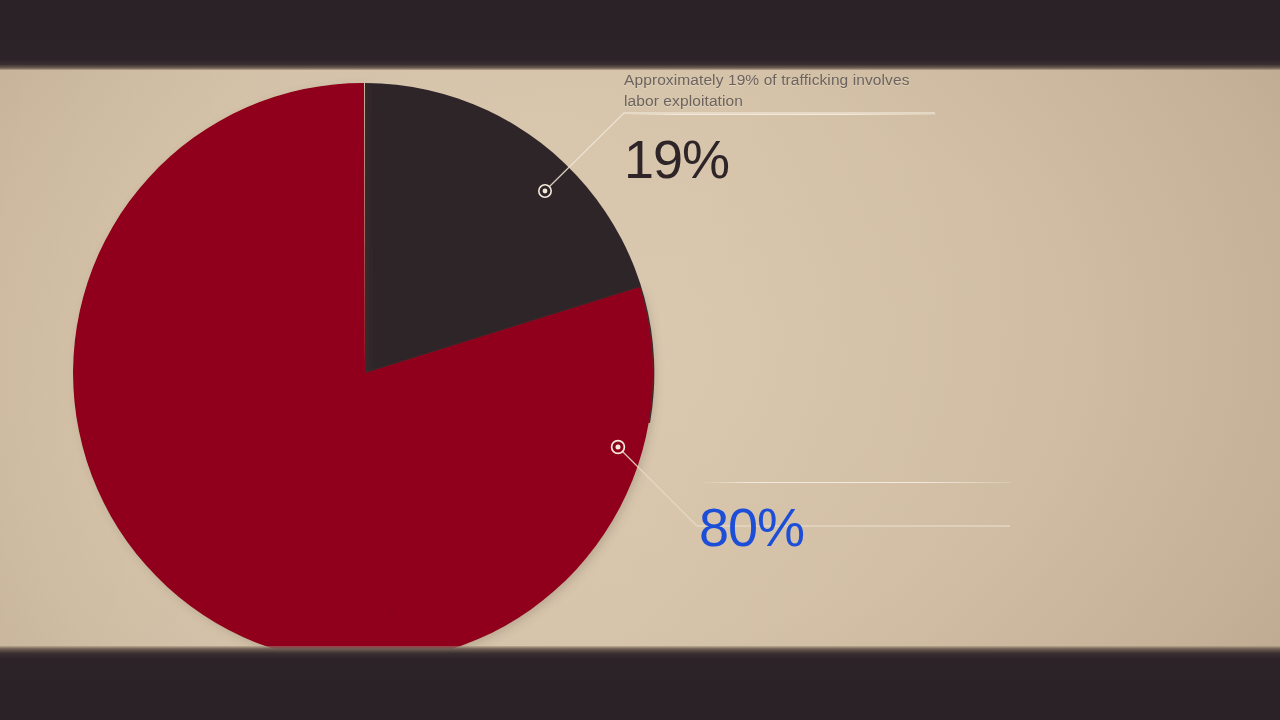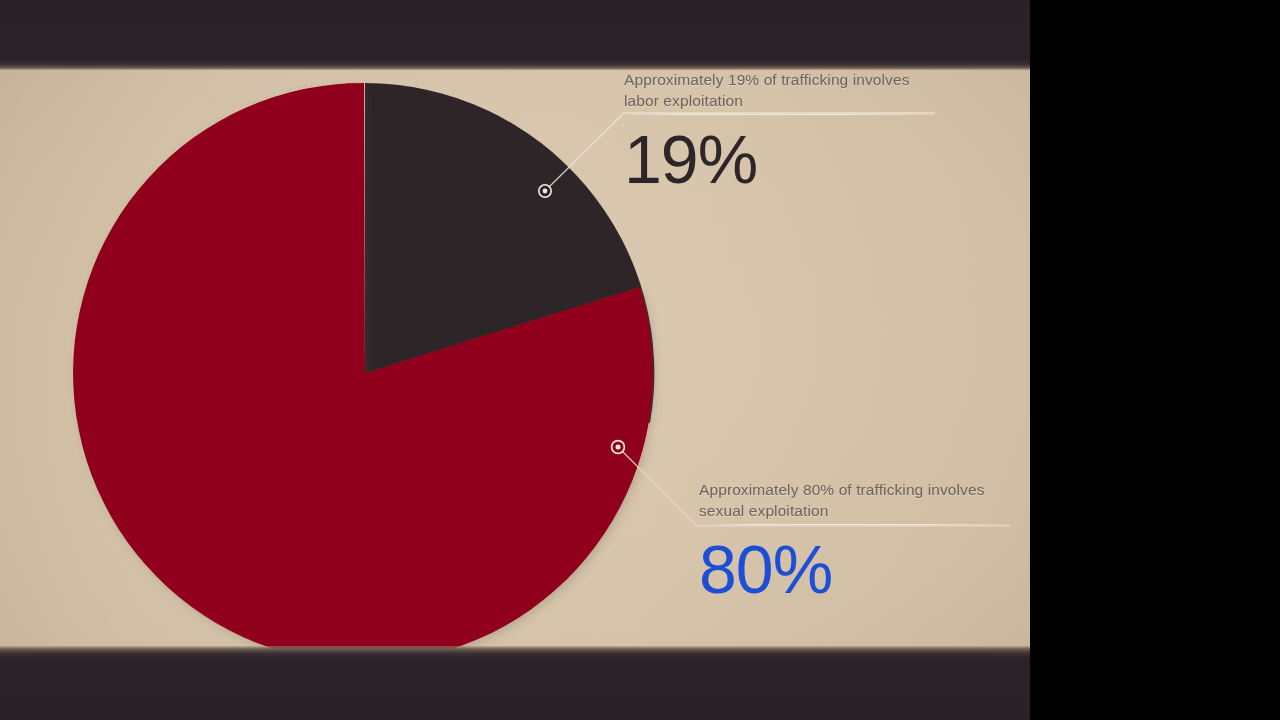--- a/index.html
+++ b/index.html
@@ -2,21 +2,21 @@
 <html><head>
 <meta charset="utf-8">
 <style>
   html, body {
     margin: 0;
     padding: 0;
     background: #000;
   }
   #stage {
     position: relative;
-    width: 1030px;
+    width: 1280px;
     height: 720px;
     overflow: hidden;
     background: #d3c0a6;
     font-family: "Liberation Sans", sans-serif;
     -webkit-font-smoothing: antialiased;
   }
 
   
   .bg-plate {
     position: absolute;
@@ -84,21 +84,21 @@
   }
   .callout-caption {
     font-size: 15.5px;
     line-height: 21px;
     letter-spacing: 0.1px;
     color: #6b635c;
     white-space: pre-line;
     text-shadow: 0 1px 0 rgba(255,252,245,0.30);
   }
   .callout-value {
-    font-size: 68px;
+    font-size: 54px;
     line-height: 80px;
     font-weight: 400;
     letter-spacing: -1px;
     margin-top: 4px;
   }
   .callout-rule {
     height: 1px;
     background: linear-gradient(90deg,
       rgba(250,246,236,0.00) 0%,
       rgba(250,246,236,0.72) 16%,
@@ -164,22 +164,20 @@
   </svg>
 
   <div class="callout" id="callout-labor">
     <div class="callout-caption">Approximately 19% of trafficking involves
 labor exploitation</div>
     <div class="callout-rule"></div>
     <div class="callout-value" style="color: rgb(46, 37, 41);">19%</div>
   </div>
 
   <div class="callout" id="callout-sexual">
-    <div class="callout-caption">Approximately 80% of trafficking involves
-sexual exploitation</div>
     <div class="callout-rule"></div>
     <div class="callout-value" style="color: #1d4ed8;">80%</div>
   </div>
 
   <div class="letterbox top"></div>
   <div class="letterbox bottom"></div>
 
 </div>
 
 </body></html>

